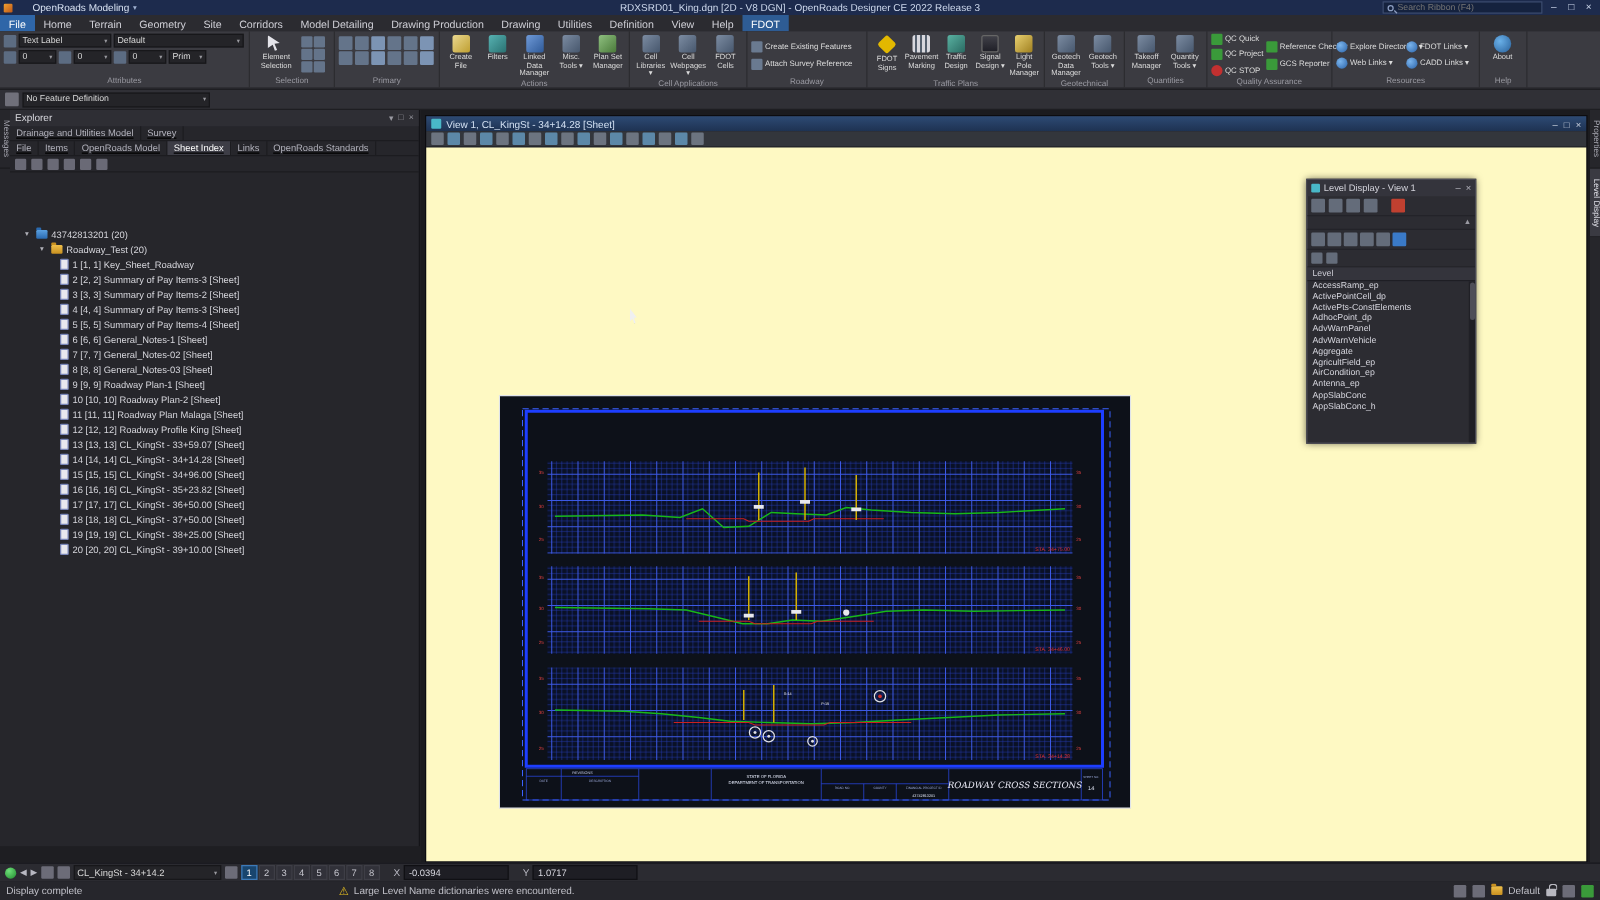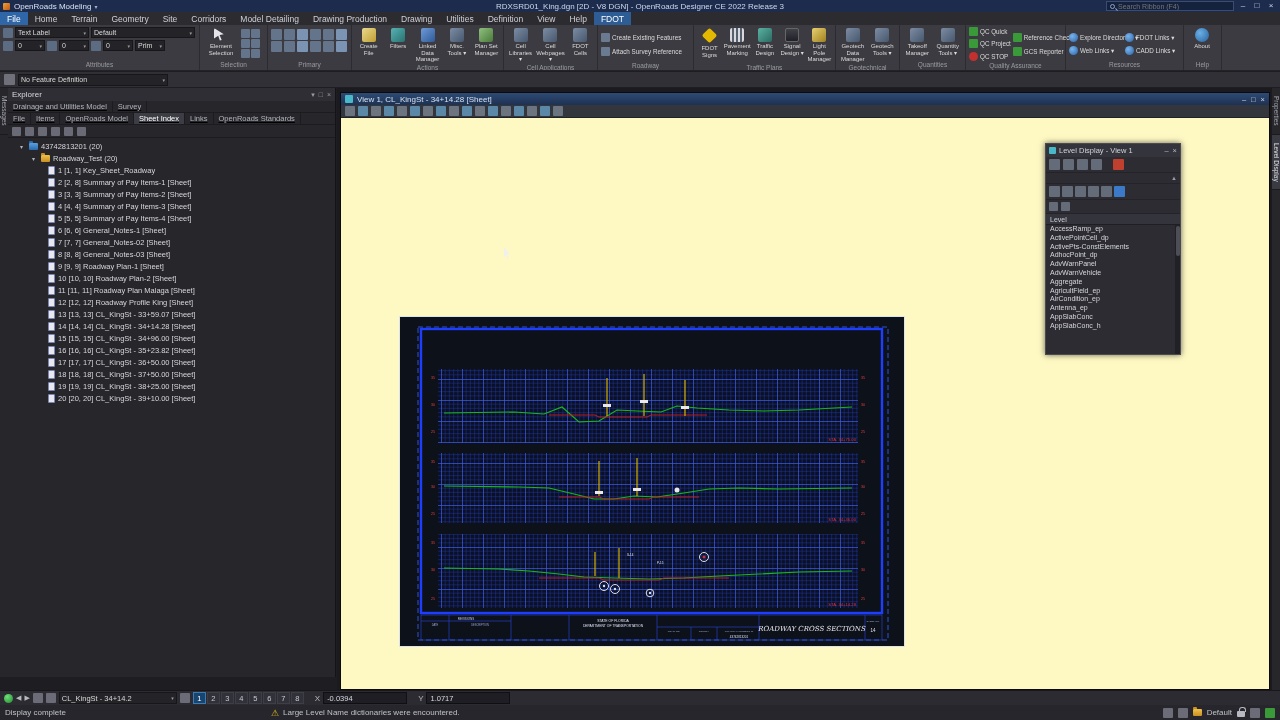--- a/index.html
+++ b/index.html
@@ -1,20 +1,20 @@
 <!DOCTYPE html>
 <html><head>
 <meta charset="utf-8">
 <style>
 *{margin:0;padding:0;box-sizing:border-box}
 html,body{width:1280px;height:720px;overflow:hidden;background:#1e1e22;font-family:"Liberation Sans",sans-serif;}
 #app{position:relative;width:1280px;height:720px;background:#1e1e22;}
 
 
-#titlebar{position:absolute;left:0;top:0;width:1280px;height:12px;background:#1d2b4d;color:#c6d2e8;font-size:8px;display:flex;align-items:center;gap:4px;padding:0 3px;}
+#titlebar{position:absolute;left:0;top:0;width:1280px;height:12px;background:#1d2b4d;color:#c6d2e8;font-size:8px;display:flex;align-items:center;gap:16px;padding:0 3px;}
 #appicon{width:7px;height:7px;background:linear-gradient(135deg,#f0a030,#c05818);border-radius:1px;}
 #workflow{display:flex;align-items:center;gap:3px;color:#d8e2f2;}
 #workflow .dd{font-size:6px;color:#9fb0d0;}
 .qic{width:8px;height:8px;border-radius:1px;background:#51648c;}
 #wintitle{position:absolute;left:50%;transform:translateX(-50%);white-space:nowrap;color:#cdd8ec;}
 #searchbox{position:absolute;right:46px;top:1px;width:128px;height:10px;background:#15223e;border:1px solid #3c4c70;display:flex;align-items:center;gap:3px;padding:0 3px;}
 #searchbox input{background:transparent;border:none;outline:none;color:#8fa0c4;font-size:7px;width:100px;}
 .mag{width:5px;height:5px;border:1px solid #8fa0c4;border-radius:50%;position:relative;flex:none;}
 .mag::after{content:"";position:absolute;left:4px;top:4px;width:3px;height:1px;background:#8fa0c4;transform:rotate(45deg);}
 #winbtns{position:absolute;right:2px;top:0;display:flex;height:12px;}
@@ -79,21 +79,21 @@
 #exhead{height:13px;background:#2e2e34;display:flex;align-items:center;padding:0 4px;color:#d8d8de;font-size:8px;gap:3px;}
 #exhead .hic{margin-left:auto;display:flex;gap:4px;color:#9a9aa2;font-size:7px;}
 .etabs{display:flex;border-bottom:1px solid #1c1c20;height:12px;text-decoration:underline;}
 .etab{padding:0 5px;display:flex;align-items:center;color:#b2b2bc;border-right:1px solid #1c1c20;white-space:nowrap;}
 #etabs2 .etab:nth-child(4){background:#3d3d46;color:#fff;}
 #extools{height:13px;display:flex;align-items:center;gap:4px;padding:0 4px;border-bottom:1px solid #1c1c20;}
 .exic{width:9px;height:9px;background:#6a6a76;border-radius:1px;}
 #tree{flex:1;overflow:hidden;padding-top:2px;}
 .trow{height:12px;display:flex;align-items:center;gap:3px;color:#d6d6dc;white-space:nowrap;}
 .trow .caret{font-size:6px;color:#b0b0b8;width:6px;}
-.r0{padding-left:12px;} .r1{padding-left:24px;} .r2{padding-left:40px;}
+.r0{padding-left:12px;margin-top:41px;} .r1{padding-left:24px;} .r2{padding-left:40px;}
 .fld{width:9px;height:7px;background:linear-gradient(#f0c04a,#c89020);border-radius:1px;flex:none;position:relative;}
 .fld::before{content:"";position:absolute;top:-2px;left:0;width:4px;height:2px;background:#c89020;border-radius:1px 1px 0 0;}
 .fld.blue{background:linear-gradient(#5aa0e0,#2a6ab0);} .fld.blue::before{background:#2a6ab0;}
 .pg{width:7px;height:9px;background:#e8e8ee;border:1px solid #7a86b8;border-radius:1px;flex:none;}
 
 #refsbar{position:absolute;left:0;top:710px;width:336px;height:13px;background:#2d2d33;border-top:1px solid #191920;color:#c8c8d0;font-size:7.5px;display:flex;align-items:center;gap:3px;padding:0 4px;}
 .refic{width:8px;height:8px;background:#3a9ab0;border-radius:1px;}
 
 
 #viewbg{position:absolute;left:337px;top:88px;width:935px;height:602px;background:#1b1b1f;}
@@ -510,21 +510,21 @@
         <span>Roadway_Test (20)</span>
       </div>
       <div>
         <div class="trow r2">
           <span class="pg"></span>
           <span>1 [1, 1] Key_Sheet_Roadway</span>
         </div>
 
         <div class="trow r2">
           <span class="pg"></span>
-          <span>2 [2, 8] Summary of Pay Items-1 [Sheet]</span>
+          <span>2 [2, 2] Summary of Pay Items-3 [Sheet]</span>
         </div>
 
         <div class="trow r2">
           <span class="pg"></span>
           <span>3 [3, 3] Summary of Pay Items-2 [Sheet]</span>
         </div>
 
         <div class="trow r2">
           <span class="pg"></span>
           <span>4 [4, 4] Summary of Pay Items-3 [Sheet]</span>

